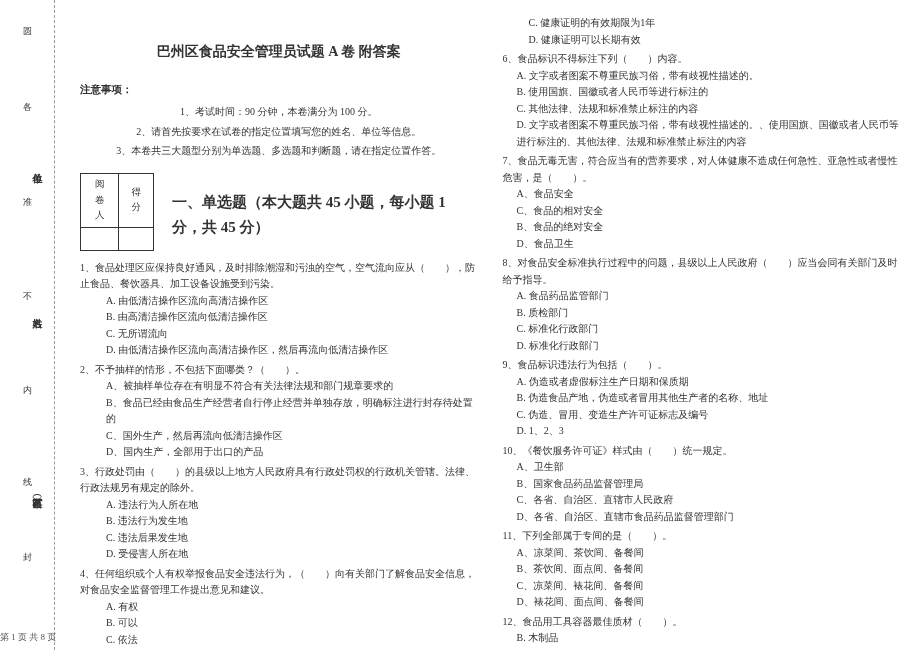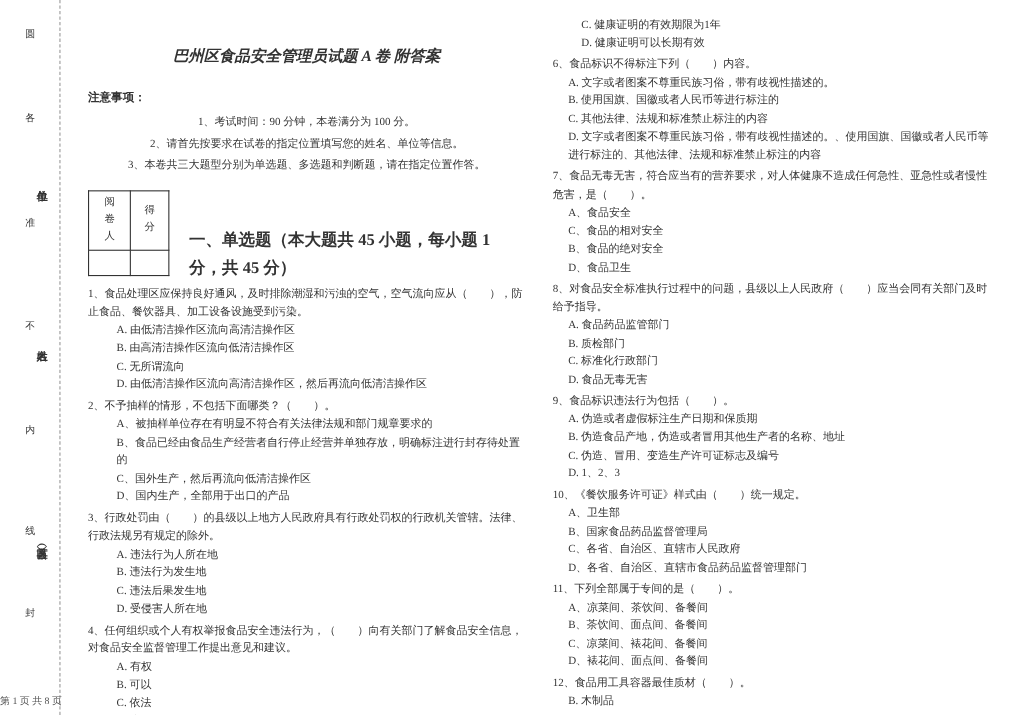--- a/index.html
+++ b/index.html
@@ -64,41 +64,40 @@
     }
     .col {
       flex: 1;
       line-height: 1.65;
     }
     .title {
       text-align: center;
       font-size: 14px;
       font-weight: bold;
       margin: 25px 0 18px 0;
-      font-style: italic;
     }
     .section-hdr {
       font-weight: bold;
       font-size: 10.5px;
       margin: 8px 0 6px 0;
     }
     .note-item { margin: 3px 0; text-align: center; }
     .score-table {
       border-collapse: collapse;
       margin: 10px 0 6px 0;
     }
     .score-table td {
       border: 1px solid #333;
       padding: 3px 10px;
       font-size: 9.5px;
       text-align: center;
     }
     .score-row {
       display: flex;
-      align-items: flex-end;
+      align-items: center;
       gap: 18px;
     }
     .part-title {
       font-weight: bold;
       font-size: 15px;
       margin-top: 10px;
     }
     .q { margin: 3px 0; }
     .q-stem { }
     .opt { padding-left: 26px; }
@@ -205,21 +204,21 @@
         <div class="opt2">A、食品安全</div>
         <div class="opt2">C、食品的相对安全</div>
         <div class="opt2">B、食品的绝对安全</div>
         <div class="opt2">D、食品卫生</div>
       </div>
       <div class="q">
         <div class="q-stem">8、对食品安全标准执行过程中的问题，县级以上人民政府（　　）应当会同有关部门及时给予指导。</div>
         <div class="opt2">A. 食品药品监管部门</div>
         <div class="opt2">B. 质检部门</div>
         <div class="opt2">C. 标准化行政部门</div>
-        <div class="opt2">D. 食品无毒无害</div>
+        <div class="opt2">D. 标准化行政部门</div>
       </div>
       <div class="q">
         <div class="q-stem">9、食品标识违法行为包括（　　）。</div>
         <div class="opt2">A. 伪造或者虚假标注生产日期和保质期</div>
         <div class="opt2">B. 伪造食品产地，伪造或者冒用其他生产者的名称、地址</div>
         <div class="opt2">C. 伪造、冒用、变造生产许可证标志及编号</div>
         <div class="opt2">D. 1、2、3</div>
       </div>
       <div class="q">
         <div class="q-stem">10、《餐饮服务许可证》样式由（　　）统一规定。</div>

